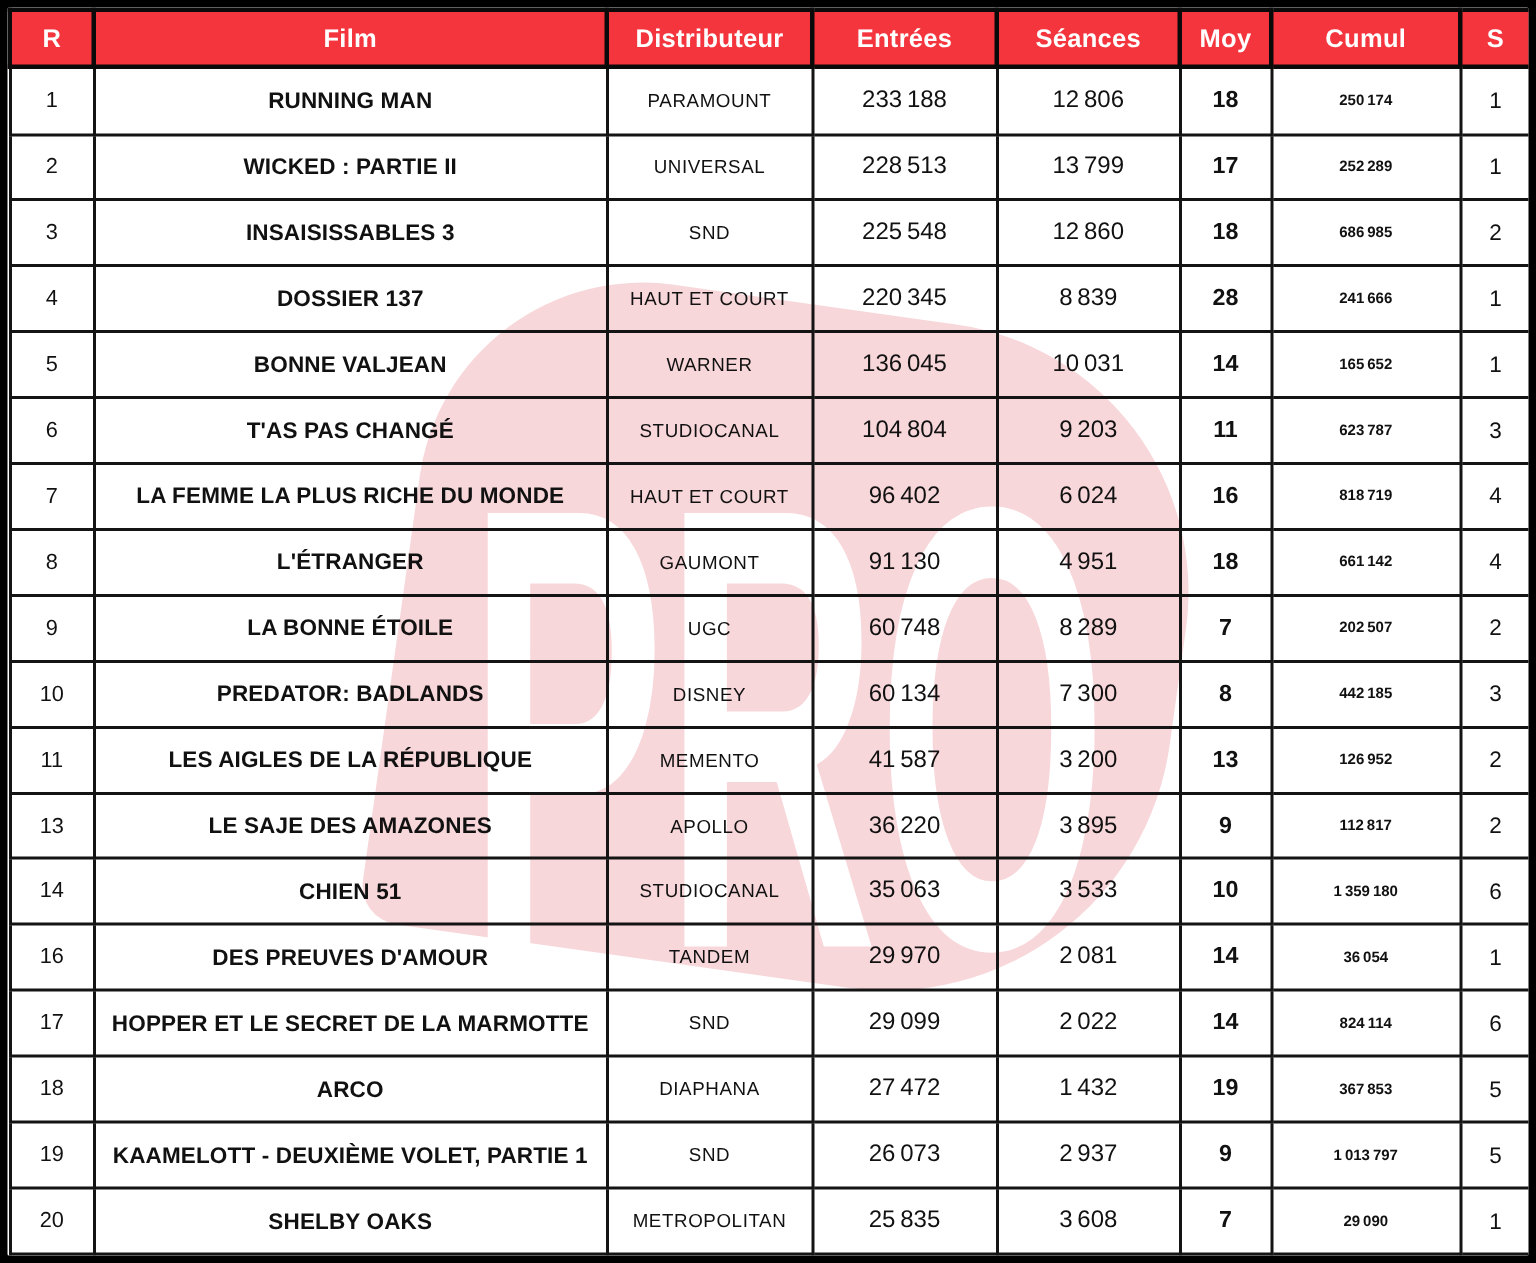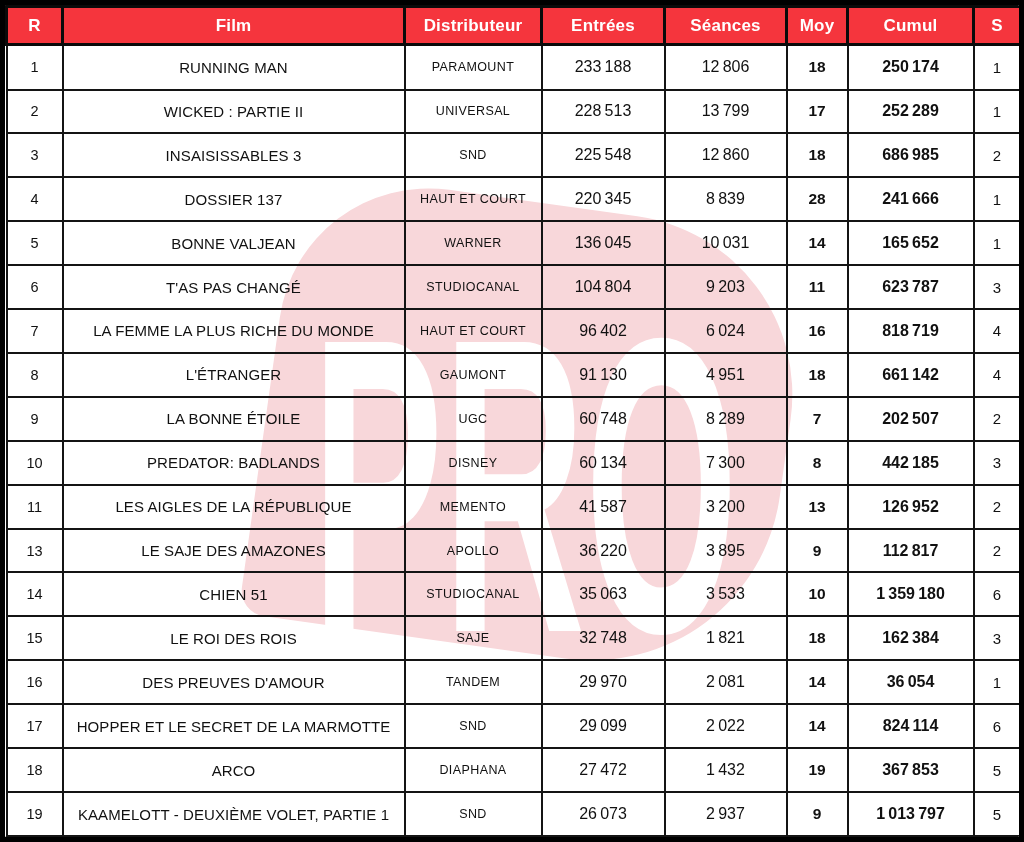--- a/index.html
+++ b/index.html
@@ -40,26 +40,26 @@
     letter-spacing:.2px;
   }
   table.box td{
     background:transparent;
     border:2px solid #141414;
     text-align:center;vertical-align:middle;
     padding:0 2px;color:#111;
     overflow:hidden;white-space:nowrap;
   }
   td.c-rank{font-size:14.5px;color:#333;}
-  td.c-film{font-weight:normal;font-size:15px;letter-spacing:.1px;color:#0d0d0d;}
+  td.c-film{font-weight:bold;font-size:15px;letter-spacing:.1px;color:#0d0d0d;}
   td.c-dist{font-size:12.5px;letter-spacing:.4px;color:#1c1c1c;margin-left:24px;}
   td.c-entrees{font-weight:normal;font-size:16px;color:#0d0d0d;}
   td.c-seances{font-size:16px;color:#222;}
   td.c-moy{background:#f5353d;color:#fff;font-weight:bold;font-size:15.5px;}
-  td.c-cumul{font-weight:bold;font-size:16px;color:#0d0d0d;}
+  td.c-cumul{font-weight:bold;font-size:10px;color:#0d0d0d;}
   td.c-s{font-size:15px;color:#222;}
 </style>
 </head>
 <body>
 
 <div class="frame">
 
   <div class="watermark"></div>
   <svg class="watermark-text" viewBox="0 0 440 312" width="440" height="312">
     <text x="7" y="298" font-size="420" font-weight="bold" font-family="Liberation Sans, DejaVu Sans, sans-serif" fill="#ffffff" textLength="426" lengthAdjust="spacingAndGlyphs">PRO</text>
@@ -213,30 +213,20 @@
     <td class="c-rank">14</td>
     <td class="c-film">CHIEN 51</td>
     <td class="c-dist">STUDIOCANAL</td>
     <td class="c-entrees">35 063</td>
     <td class="c-seances">3 533</td>
     <td class="c-moy">10</td>
     <td class="c-cumul">1 359 180</td>
     <td class="c-s">6</td>
   </tr>
         <tr>
-    <td class="c-rank">15</td>
-    <td class="c-film">LE ROI DES ROIS</td>
-    <td class="c-dist">SAJE</td>
-    <td class="c-entrees">32 748</td>
-    <td class="c-seances">1 821</td>
-    <td class="c-moy">18</td>
-    <td class="c-cumul">162 384</td>
-    <td class="c-s">3</td>
-  </tr>
-        <tr>
     <td class="c-rank">16</td>
     <td class="c-film">DES PREUVES D'AMOUR</td>
     <td class="c-dist">TANDEM</td>
     <td class="c-entrees">29 970</td>
     <td class="c-seances">2 081</td>
     <td class="c-moy">14</td>
     <td class="c-cumul">36 054</td>
     <td class="c-s">1</td>
   </tr>
         <tr>
@@ -262,15 +252,25 @@
         <tr>
     <td class="c-rank">19</td>
     <td class="c-film">KAAMELOTT - DEUXIÈME VOLET, PARTIE 1</td>
     <td class="c-dist">SND</td>
     <td class="c-entrees">26 073</td>
     <td class="c-seances">2 937</td>
     <td class="c-moy">9</td>
     <td class="c-cumul">1 013 797</td>
     <td class="c-s">5</td>
   </tr>
+        <tr>
+    <td class="c-rank">20</td>
+    <td class="c-film">SHELBY OAKS</td>
+    <td class="c-dist">METROPOLITAN</td>
+    <td class="c-entrees">25 835</td>
+    <td class="c-seances">3 608</td>
+    <td class="c-moy">7</td>
+    <td class="c-cumul">29 090</td>
+    <td class="c-s">1</td>
+  </tr>
       </tbody>
   </table>
 </div>
 
 </body></html>

